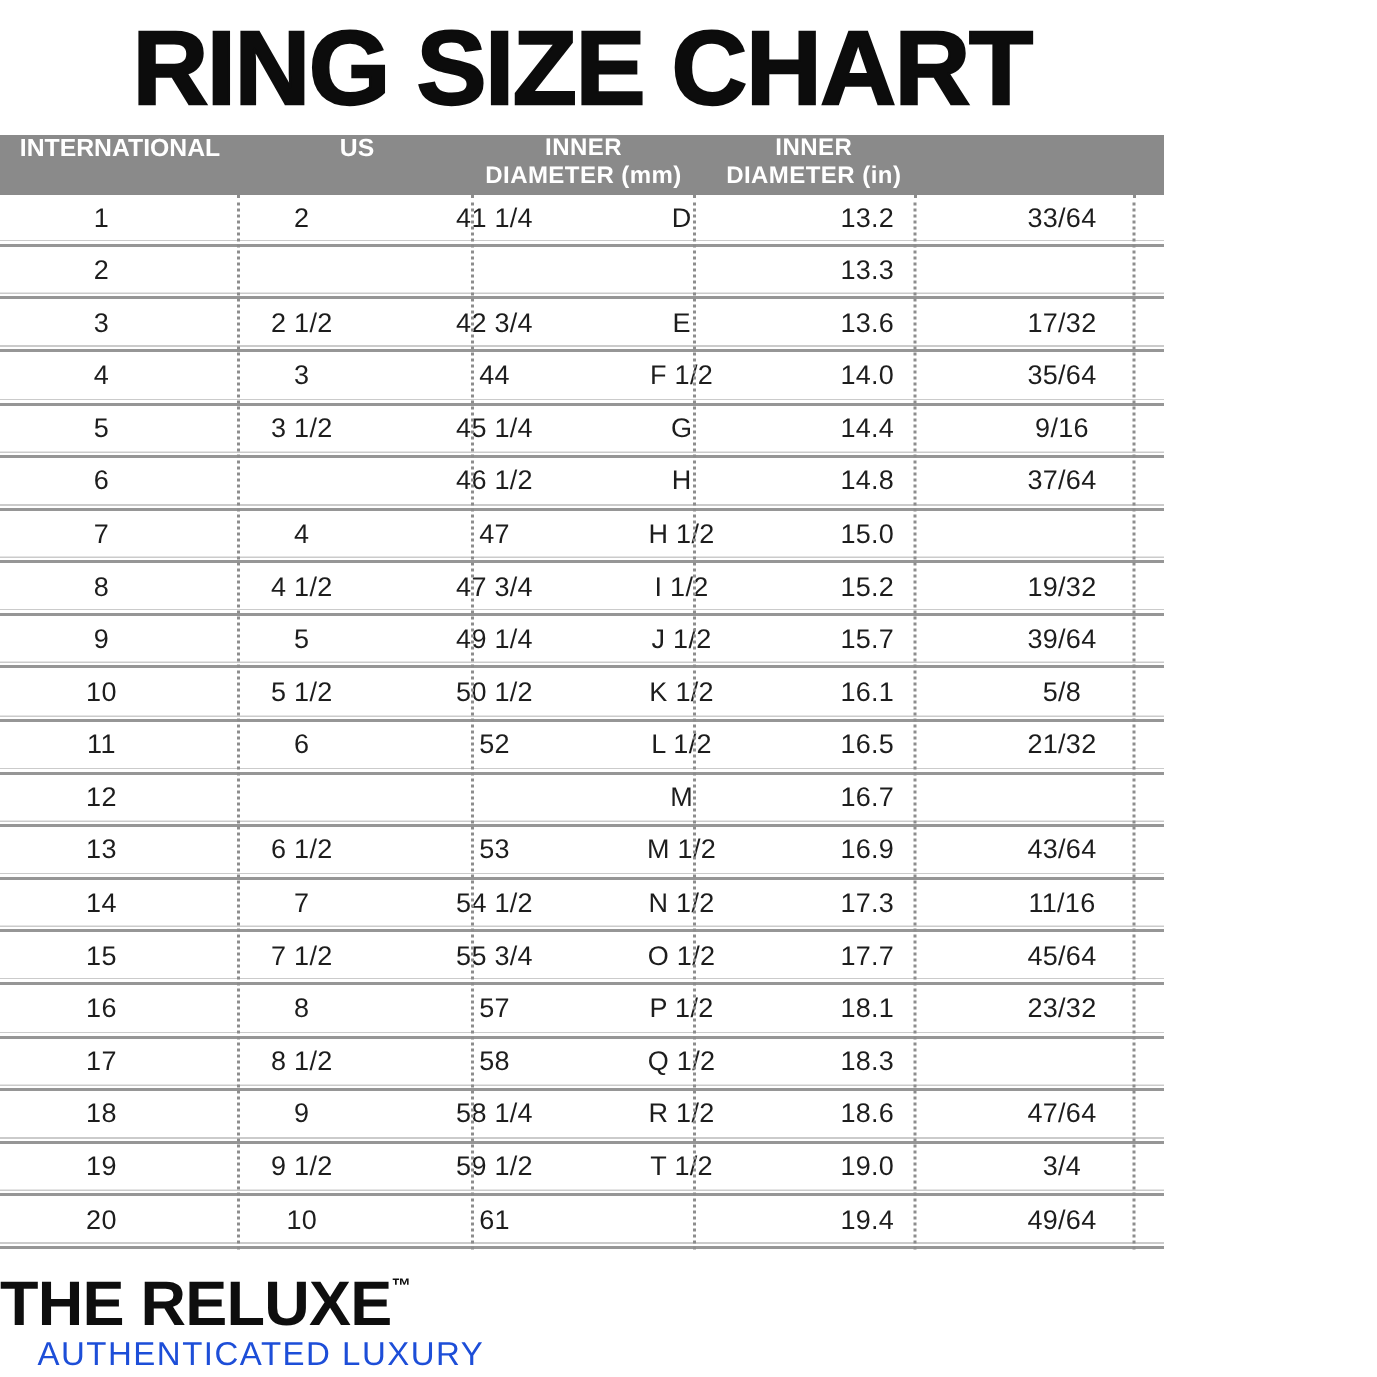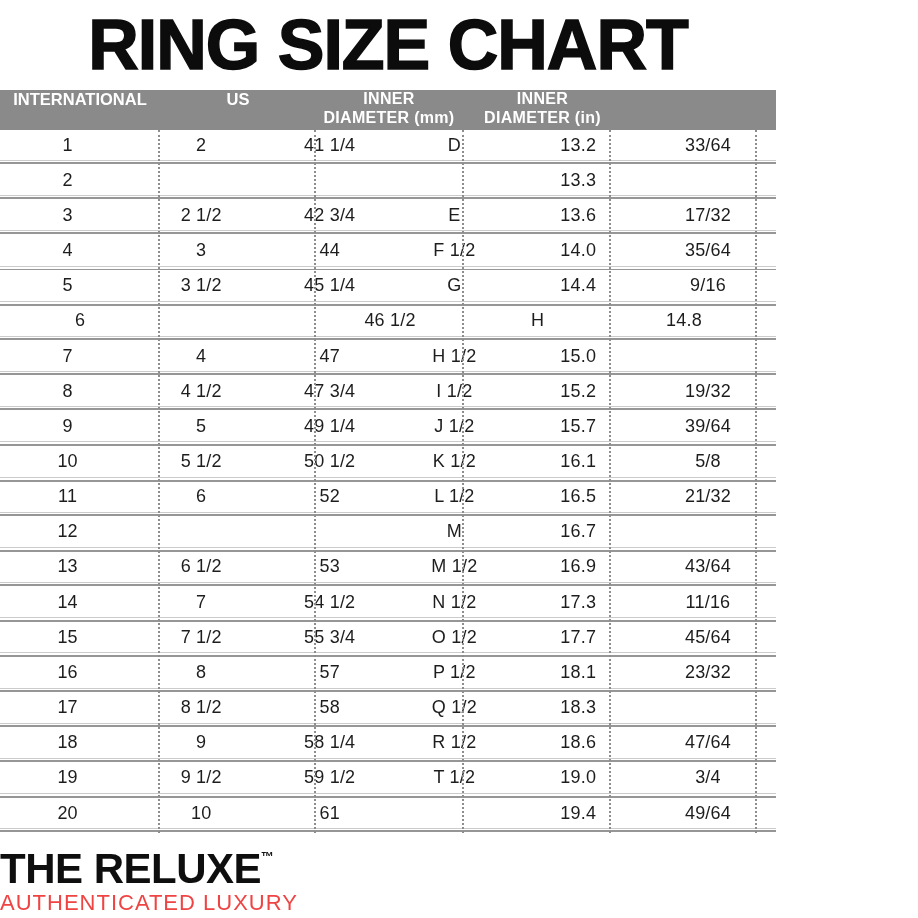--- a/index.html
+++ b/index.html
@@ -69,21 +69,21 @@
 
   
   .footer { height: 85px; }
   .brand {
     font-size: 42px; font-weight: bold; line-height: 47px;
     color: #0e0e0e; letter-spacing: -0.5px;
   }
   .tm { font-size: 13px; font-weight: bold; vertical-align: 22px; letter-spacing: 0; }
   .tagline {
     font-size: 22px; font-weight: 400; line-height: 22px;
-    letter-spacing: 1px; color: #ef4444;
+    letter-spacing: 1px; color: #1d4ed8; margin-left: 25px;
   }
   .url {
     font-size: 14px; font-weight: bold; line-height: 19px;
     letter-spacing: 0.8px; color: #0e0e0e;
   }
 </style>
 </head>
 <body>
 
 <div class="page">
@@ -155,20 +155,21 @@
           <div class="cell c4">14.4</div>
           <div class="cell c5">9/16</div>
         </div>
         <div class="rowsep"></div>
         <div class="row">
           <div class="cell c0">6</div>
           <div class="cell c1"></div>
           <div class="cell c2">46 1/2</div>
           <div class="cell c3">H</div>
           <div class="cell c4">14.8</div>
+          <div class="cell c5">37/64</div>
         </div>
         <div class="rowsep"></div>
         <div class="row">
           <div class="cell c0">7</div>
           <div class="cell c1">4</div>
           <div class="cell c2">47</div>
           <div class="cell c3">H 1/2</div>
           <div class="cell c4">15.0</div>
           <div class="cell c5"></div>
         </div>

